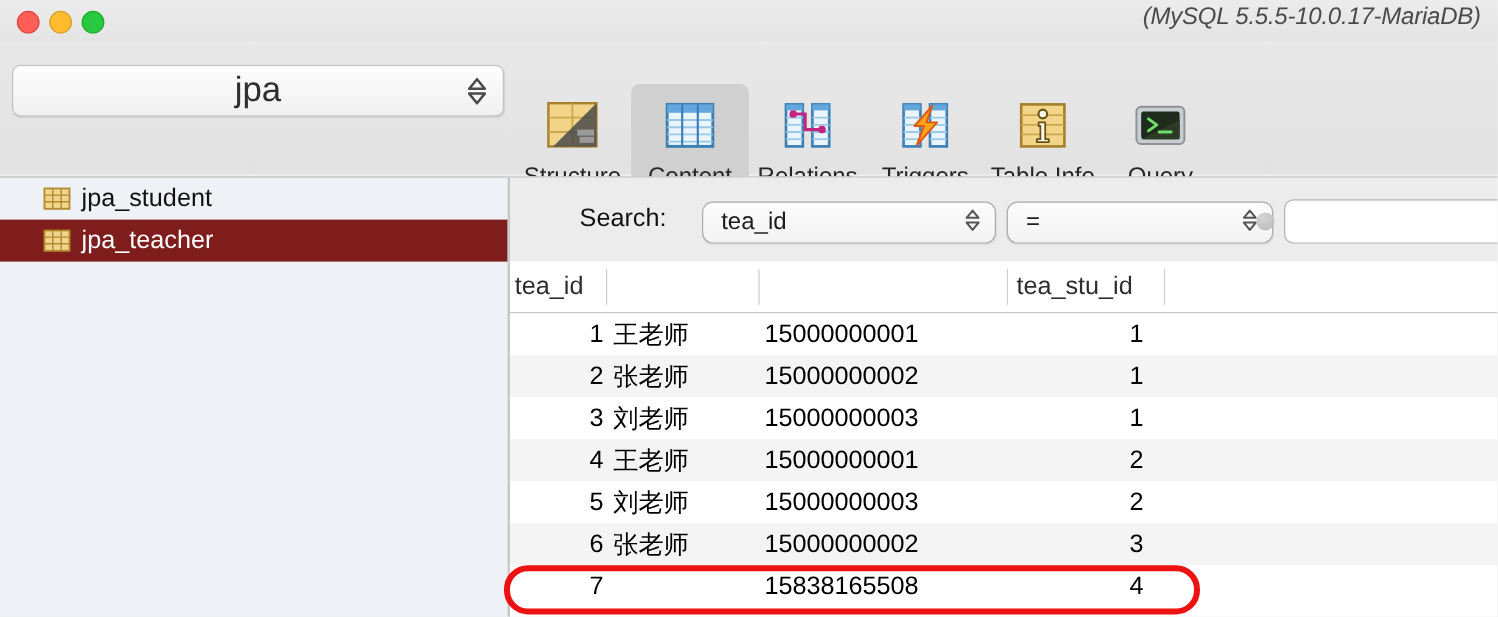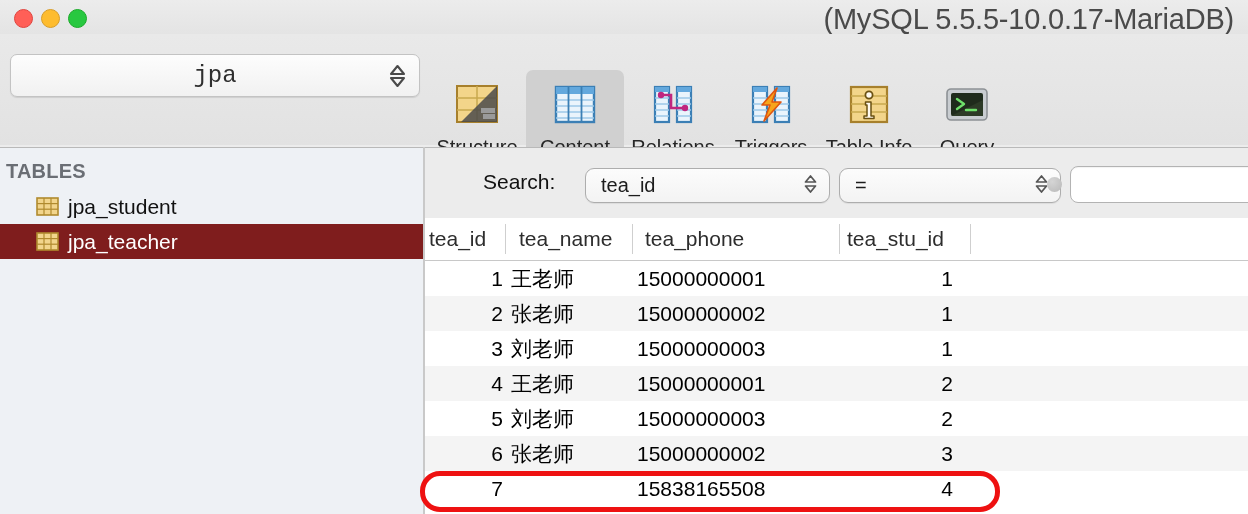--- a/index.html
+++ b/index.html
@@ -16,37 +16,38 @@
     position:absolute;left:0;top:0;width:1248px;height:34px;
     background:linear-gradient(#ececec,#e4e4e4);
   }
   .traffic{position:absolute;left:14px;top:9px;display:flex;gap:8px;}
   .dot{width:17px;height:17px;border-radius:50%;}
   .dot.red{background:#ff5f57;border:0.5px solid #e0443e;}
   .dot.yellow{background:#febc2e;border:0.5px solid #d89d28;}
   .dot.green{background:#28c840;border:0.5px solid #1aab29;}
   .win-title{
     position:absolute;right:14px;top:3px;
-    font-size:29px;color:#4a4a4a;letter-spacing:-0.2px;
+    font-size:20px;color:#4a4a4a;letter-spacing:-0.2px;
     white-space:nowrap;
+    font-style:italic;
   }
 
   
   .toolbar{
     position:absolute;left:0;top:34px;width:1248px;height:111px;
     background:linear-gradient(#e9e9e9,#e2e2e2);
   }
   .db-select{
     position:absolute;left:10px;top:20px;width:408px;height:41px;
     background:linear-gradient(#fdfdfd,#f1f1f1);
     border:1px solid #c3c3c3;border-radius:7px;
     box-shadow:0 1px 1px rgba(0,0,0,.10);
     display:flex;align-items:center;justify-content:center;
   }
-  .db-select .val{font-size:24px;color:#2f2f2f;font-family:Liberation Mono, monospace;}
+  .db-select .val{font-size:29px;color:#2f2f2f;}
   .stepper{
     position:absolute;right:13px;top:50%;transform:translateY(-50%);
     display:flex;flex-direction:column;align-items:center;line-height:1;
     color:#5a5a5a;
   }
   .stepper svg{display:block;}
   .db-label{
     position:absolute;left:10px;top:112px;width:408px;text-align:center;
     font-size:20px;color:#3a3a3a;
   }
@@ -267,21 +268,20 @@
             <line x1="25" y1="32" x2="35" y2="32" stroke="#6ee06a" stroke-width="2.4" stroke-linecap="round"></line>
           </svg>
         </span>
         <span class="lbl">Query</span>
       </div>
 
     </div>
   </div>
 
   <div class="sidebar">
-    <div class="sidebar-head">TABLES</div>
 
     <div class="tbl-item">
       <span class="tblicon">
         <svg width="23" height="19" viewBox="0 0 23 19">
           <rect x="1" y="1" width="21" height="17" fill="#f0d храм" stroke="none"></rect>
           <rect x="1" y="1" width="21" height="17" fill="#f2d58c" stroke="#b08a2e" stroke-width="1.6"></rect>
           <line x1="1" y1="6.6" x2="22" y2="6.6" stroke="#b08a2e" stroke-width="1.2"></line>
           <line x1="1" y1="12.2" x2="22" y2="12.2" stroke="#b08a2e" stroke-width="1.2"></line>
           <line x1="8" y1="1" x2="8" y2="18" stroke="#b08a2e" stroke-width="1.2"></line>
           <line x1="15" y1="1" x2="15" y2="18" stroke="#b08a2e" stroke-width="1.2"></line>
@@ -334,23 +334,21 @@
       <div class="indicator"></div>
 
       <div class="search-input"></div>
     </div>
 
     <div class="grid">
 
       <div class="ghead">
         <div class="hcell c-id" style="justify-content:flex-start;padding-left:4px;">tea_id</div>
         <div class="vline" style="left:80px;"></div>
-        <div class="hcell c-name">tea_name</div>
         <div class="vline" style="left:207px;"></div>
-        <div class="hcell c-phone">tea_phone</div>
         <div class="vline" style="left:414px;"></div>
         <div class="hcell" style="left:414px;width:114px;">tea_stu_id</div>
         <div class="vline" style="left:545px;"></div>
       </div>
 
       <div class="grow">
         <div class="c c-id">1</div>
         <div class="c c-name">王老师</div>
         <div class="c c-phone">15000000001</div>
         <div class="c c-stu">1</div>

